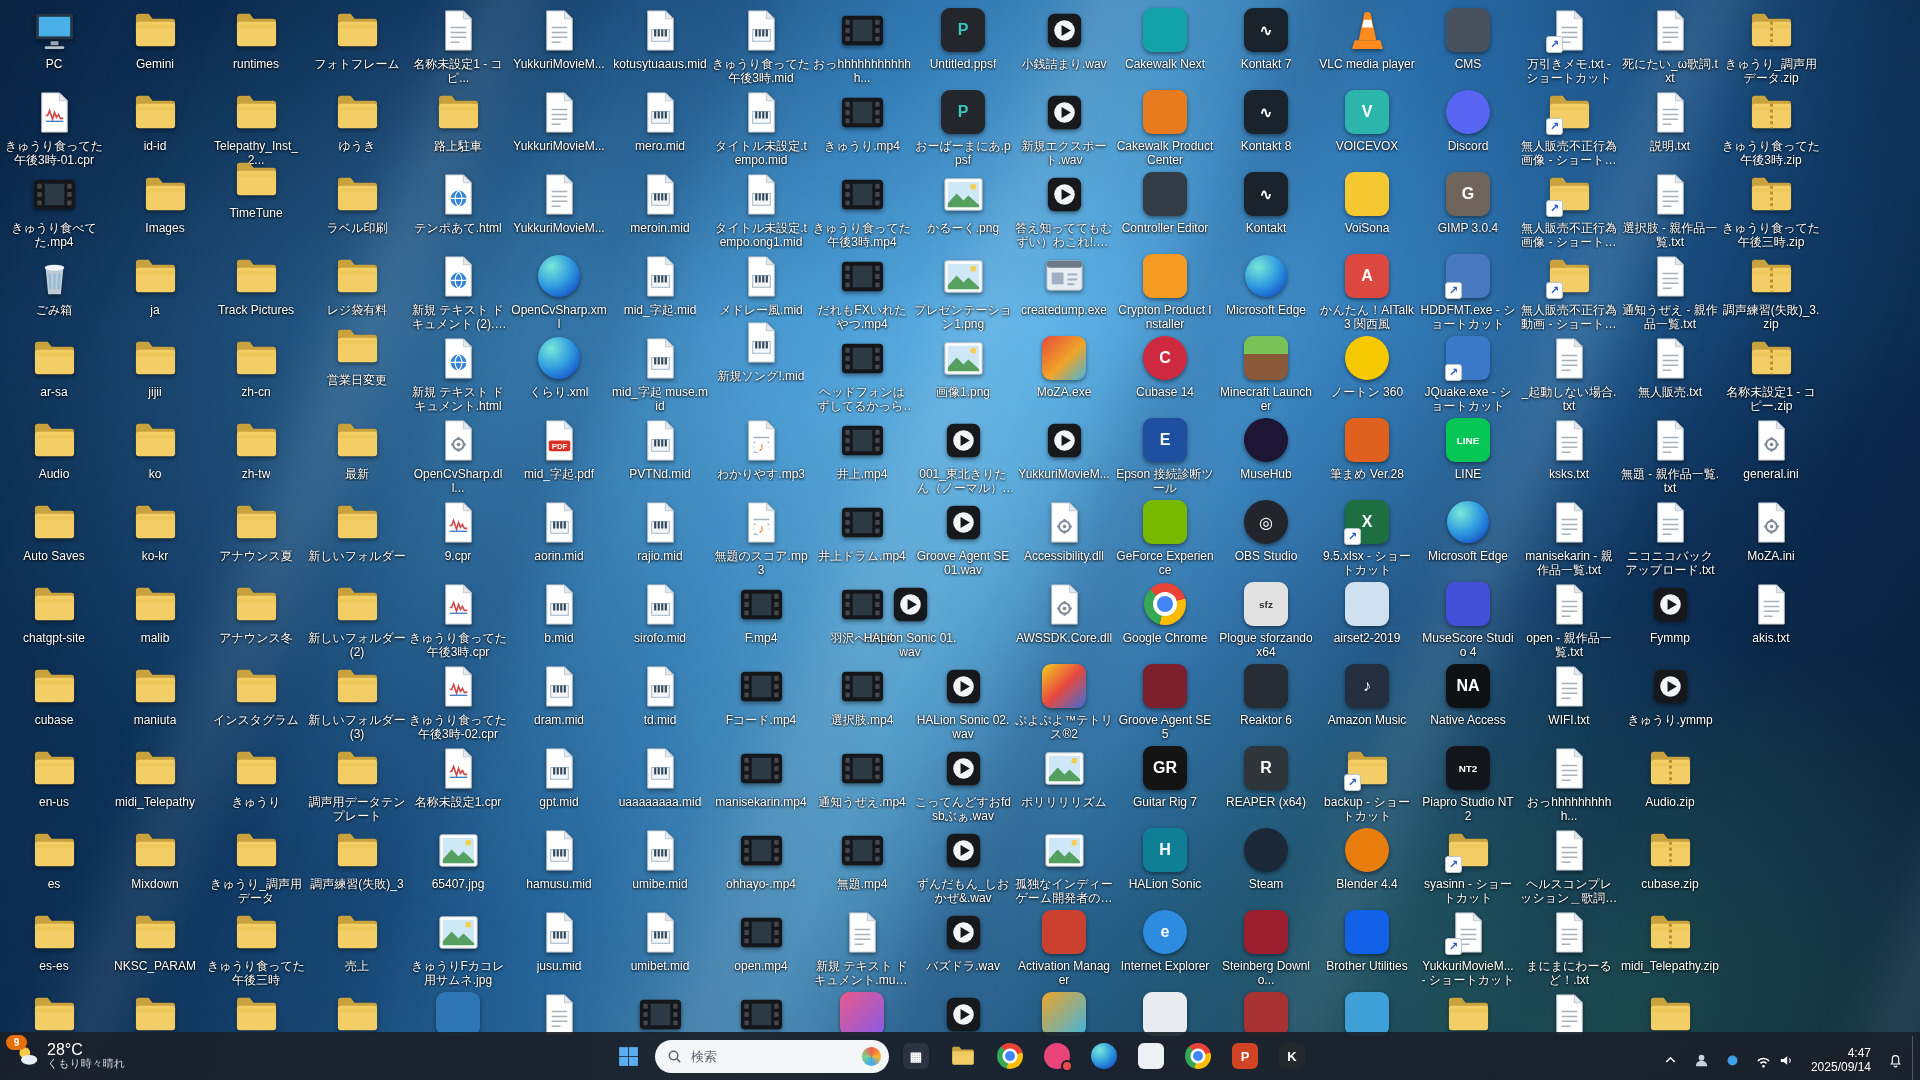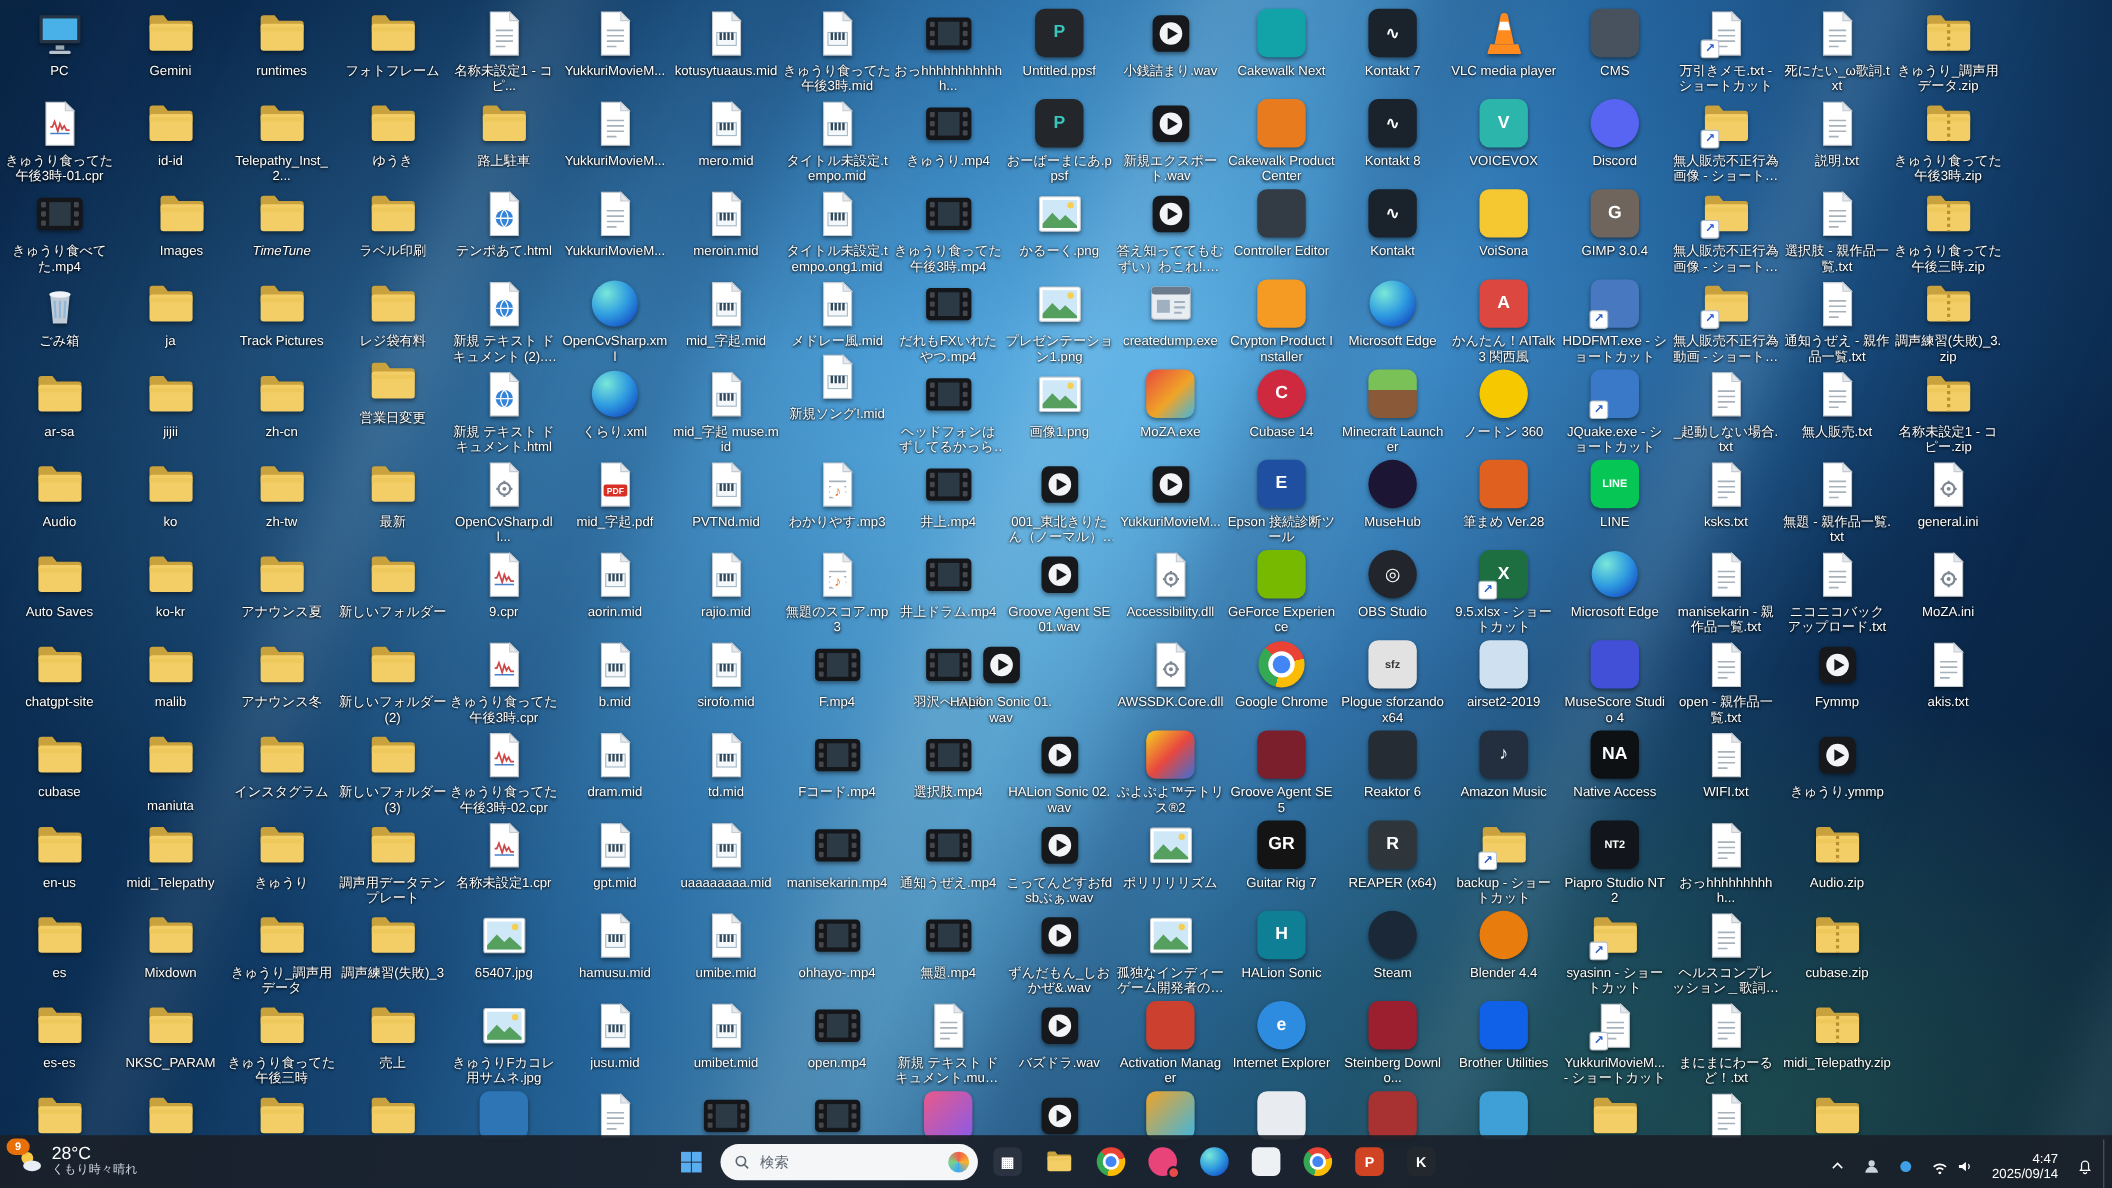--- a/index.html
+++ b/index.html
@@ -477,21 +477,21 @@
     <div class="di" style="left: 115px; top: 170px;">
       <div class="di-img">
         <svg viewBox="0 0 48 48">
           <path d="M4 10a3 3 0 0 1 3-3h10l4 5h20a3 3 0 0 1 3 3v3H4z" fill="#caa23d"></path>
           <rect x="4" y="15" width="40" height="25" rx="3" fill="#f3ce66"></rect>
           <path d="M4 18h40v4H4z" fill="#edc554" opacity=".6"></path>
         </svg>
       </div>
       <div class="di-label">Images</div>
     </div>
-    <div class="di" style="left: 206px; top: 170px; font-style: italic;">
+    <div class="di" style="left: 206px; top: 155px;">
       <div class="di-img">
         <svg viewBox="0 0 48 48">
           <path d="M4 10a3 3 0 0 1 3-3h10l4 5h20a3 3 0 0 1 3 3v3H4z" fill="#caa23d"></path>
           <rect x="4" y="15" width="40" height="25" rx="3" fill="#f3ce66"></rect>
           <path d="M4 18h40v4H4z" fill="#edc554" opacity=".6"></path>
         </svg>
       </div>
       <div class="di-label">TimeTune</div>
     </div>
     <div class="di" style="left: 307px; top: 170px;">
@@ -1601,21 +1601,21 @@
     <div class="di" style="left: 4px; top: 662px;">
       <div class="di-img">
         <svg viewBox="0 0 48 48">
           <path d="M4 10a3 3 0 0 1 3-3h10l4 5h20a3 3 0 0 1 3 3v3H4z" fill="#caa23d"></path>
           <rect x="4" y="15" width="40" height="25" rx="3" fill="#f3ce66"></rect>
           <path d="M4 18h40v4H4z" fill="#edc554" opacity=".6"></path>
         </svg>
       </div>
       <div class="di-label">cubase</div>
     </div>
-    <div class="di" style="left: 105px; top: 662px; gap: 12px;">
+    <div class="di" style="left: 105px; top: 662px;">
       <div class="di-img">
         <svg viewBox="0 0 48 48">
           <path d="M4 10a3 3 0 0 1 3-3h10l4 5h20a3 3 0 0 1 3 3v3H4z" fill="#caa23d"></path>
           <rect x="4" y="15" width="40" height="25" rx="3" fill="#f3ce66"></rect>
           <path d="M4 18h40v4H4z" fill="#edc554" opacity=".6"></path>
         </svg>
       </div>
       <div class="di-label">maniuta</div>
     </div>
     <div class="di" style="left: 206px; top: 662px;">

